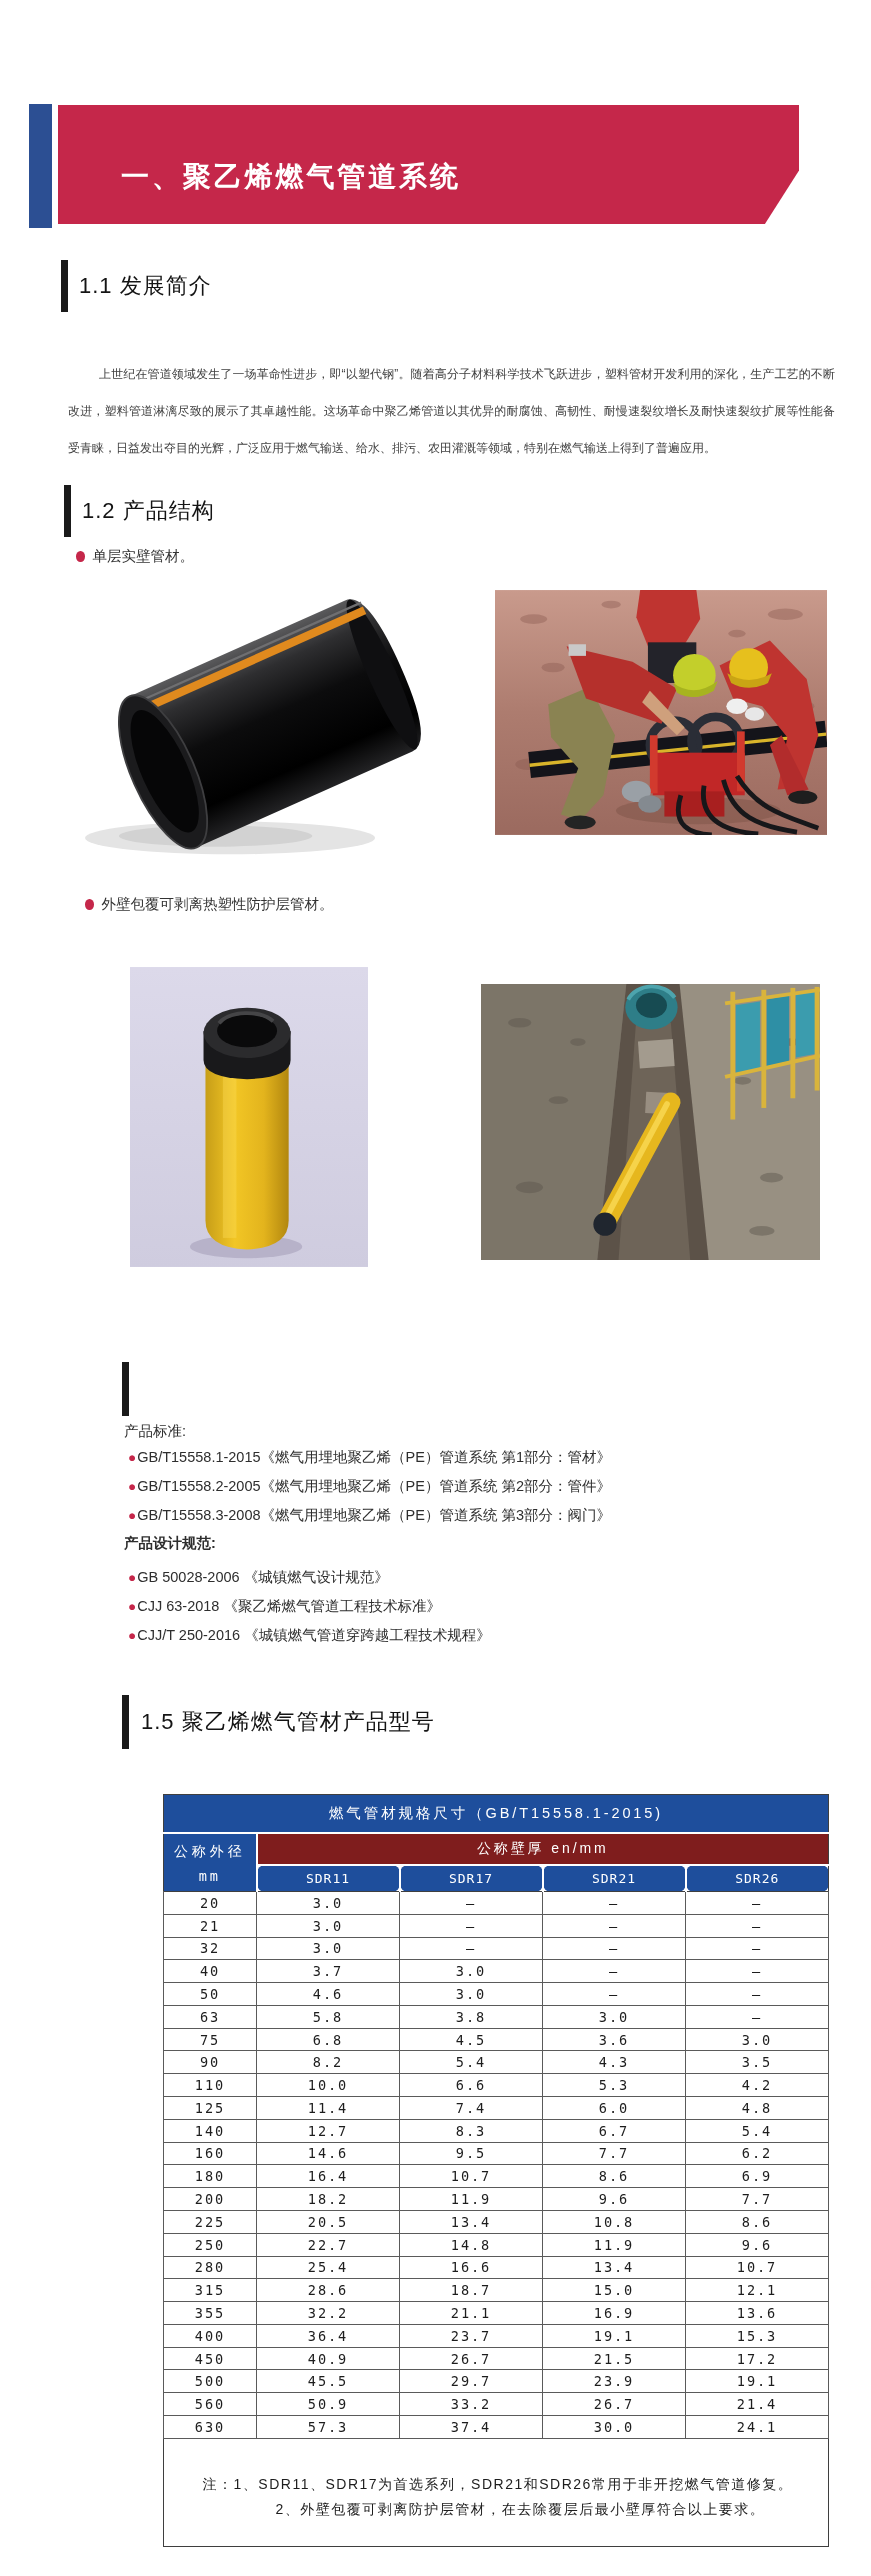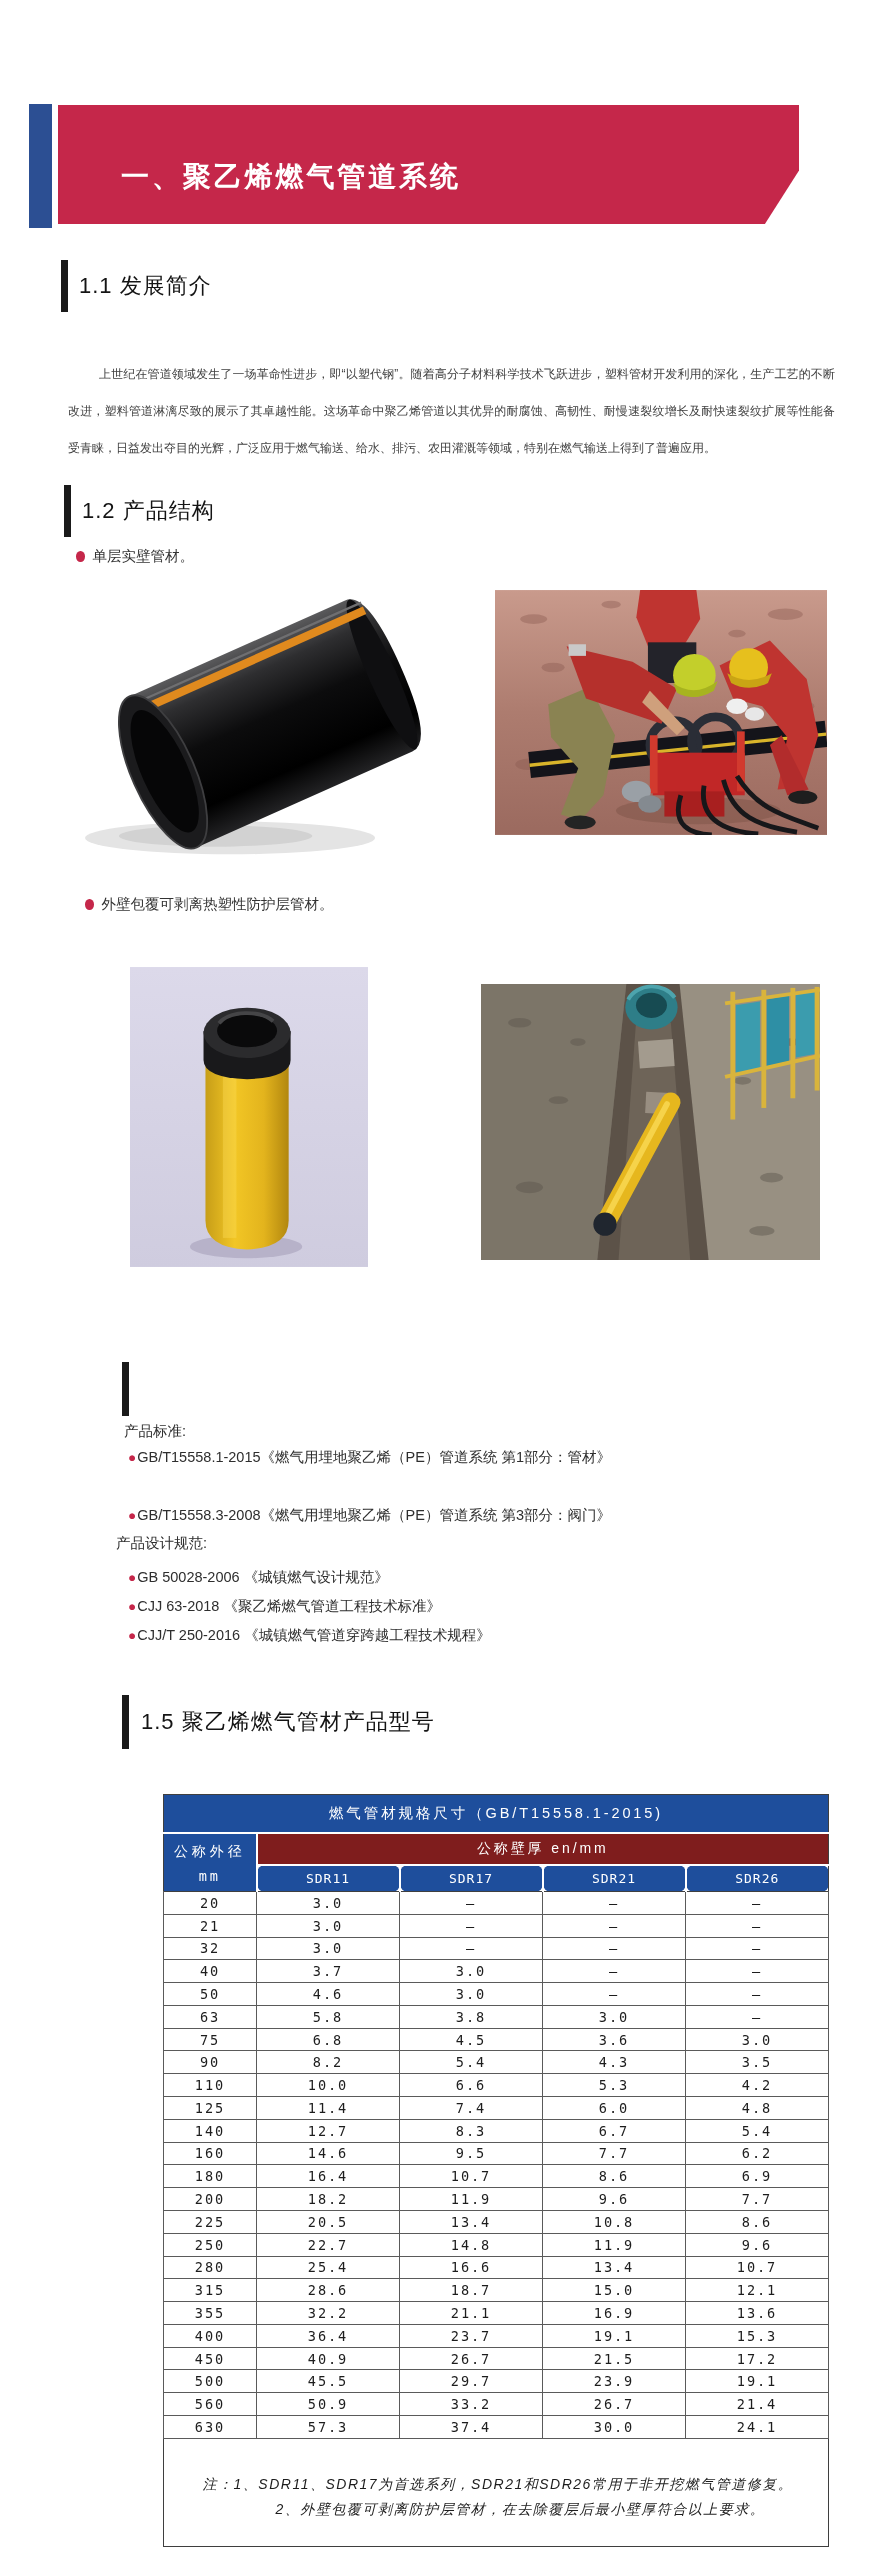--- a/index.html
+++ b/index.html
@@ -41,21 +41,21 @@
   .corner .l2{font-size:13.6px;font-family:"DejaVu Sans Mono",monospace;letter-spacing:2.9px;line-height:23px;}
   .group-h{background:#7f1d1d;color:#fff;font-size:14px;font-weight:500;letter-spacing:2.9px;height:30px;
       border-bottom:2.9px solid #fff;}
   .sdr-h{background:#1E4E9C;color:#fff;font-size:13px;font-weight:500;height:25px;
       font-family:"DejaVu Sans Mono",monospace;letter-spacing:1px;border-left:2.9px solid #fff;border-radius:8px;}
   .sdr-h:first-child{border-left:none;}
   tbody.data td{font-family:"DejaVu Sans Mono",monospace;font-size:13.6px;color:#1d1d1d;letter-spacing:1.9px;
       border:1px solid #5a5a5a;background:#fff;}
   tbody.data tr:first-child td{border-top:1.9px solid #3f3f3f;}
   .note-cell{height:70px;border-top:1px solid #5a5a5a;background:#fff;text-align:left;
-      font-size:14px;color:#1d1d1d;letter-spacing:1.5px;padding:9.7px 11.6px 0 15.5px !important;line-height:25px;font-style:italic;}
+      font-size:14px;color:#1d1d1d;letter-spacing:1.5px;padding:9.7px 11.6px 0 15.5px !important;line-height:25px;}
   .note-l2{padding-left:45px;}
 </style>
 </head>
 <body>
 
 <div class="page">
 
   <div class="banner-blue"></div>
   <div class="banner-red">
     <div class="title">一、聚乙烯燃气管道系统</div>
@@ -237,25 +237,28 @@
       </g>
     </svg>
   </div>
 
   <div class="sec-bar" style="left:122px;top:1334px;height:54px;"></div>
 
   <div class="std-label" style="left:124px;top:1394px;">产品标准:</div>
   <div class="std-item" style="left:128px;top:1420px;">
     <span class="dot">●</span><span>GB/T15558.1-2015《燃气用埋地聚乙烯（PE）管道系统 第1部分：管材》</span>
   </div>
+  <div class="std-item" style="left:128px;top:1449px;">
+    <span class="dot">●</span><span>GB/T15558.2-2005《燃气用埋地聚乙烯（PE）管道系统 第2部分：管件》</span>
+  </div>
   <div class="std-item" style="left:128px;top:1478px;">
     <span class="dot">●</span><span>GB/T15558.3-2008《燃气用埋地聚乙烯（PE）管道系统 第3部分：阀门》</span>
   </div>
 
-  <div class="std-label" style="left:116px;top:1506px;">产品设计规范:</div>
+  <div class="std-label" style="left:124px;top:1506px;font-weight:bold;">产品设计规范:</div>
   <div class="std-item" style="left:128px;top:1540px;">
     <span class="dot">●</span><span>GB 50028-2006 《城镇燃气设计规范》</span>
   </div>
   <div class="std-item" style="left:128px;top:1569px;">
     <span class="dot">●</span><span>CJJ 63-2018 《聚乙烯燃气管道工程技术标准》</span>
   </div>
   <div class="std-item" style="left:128px;top:1598px;">
     <span class="dot">●</span><span>CJJ/T 250-2016 《城镇燃气管道穿跨越工程技术规程》</span>
   </div>
 

